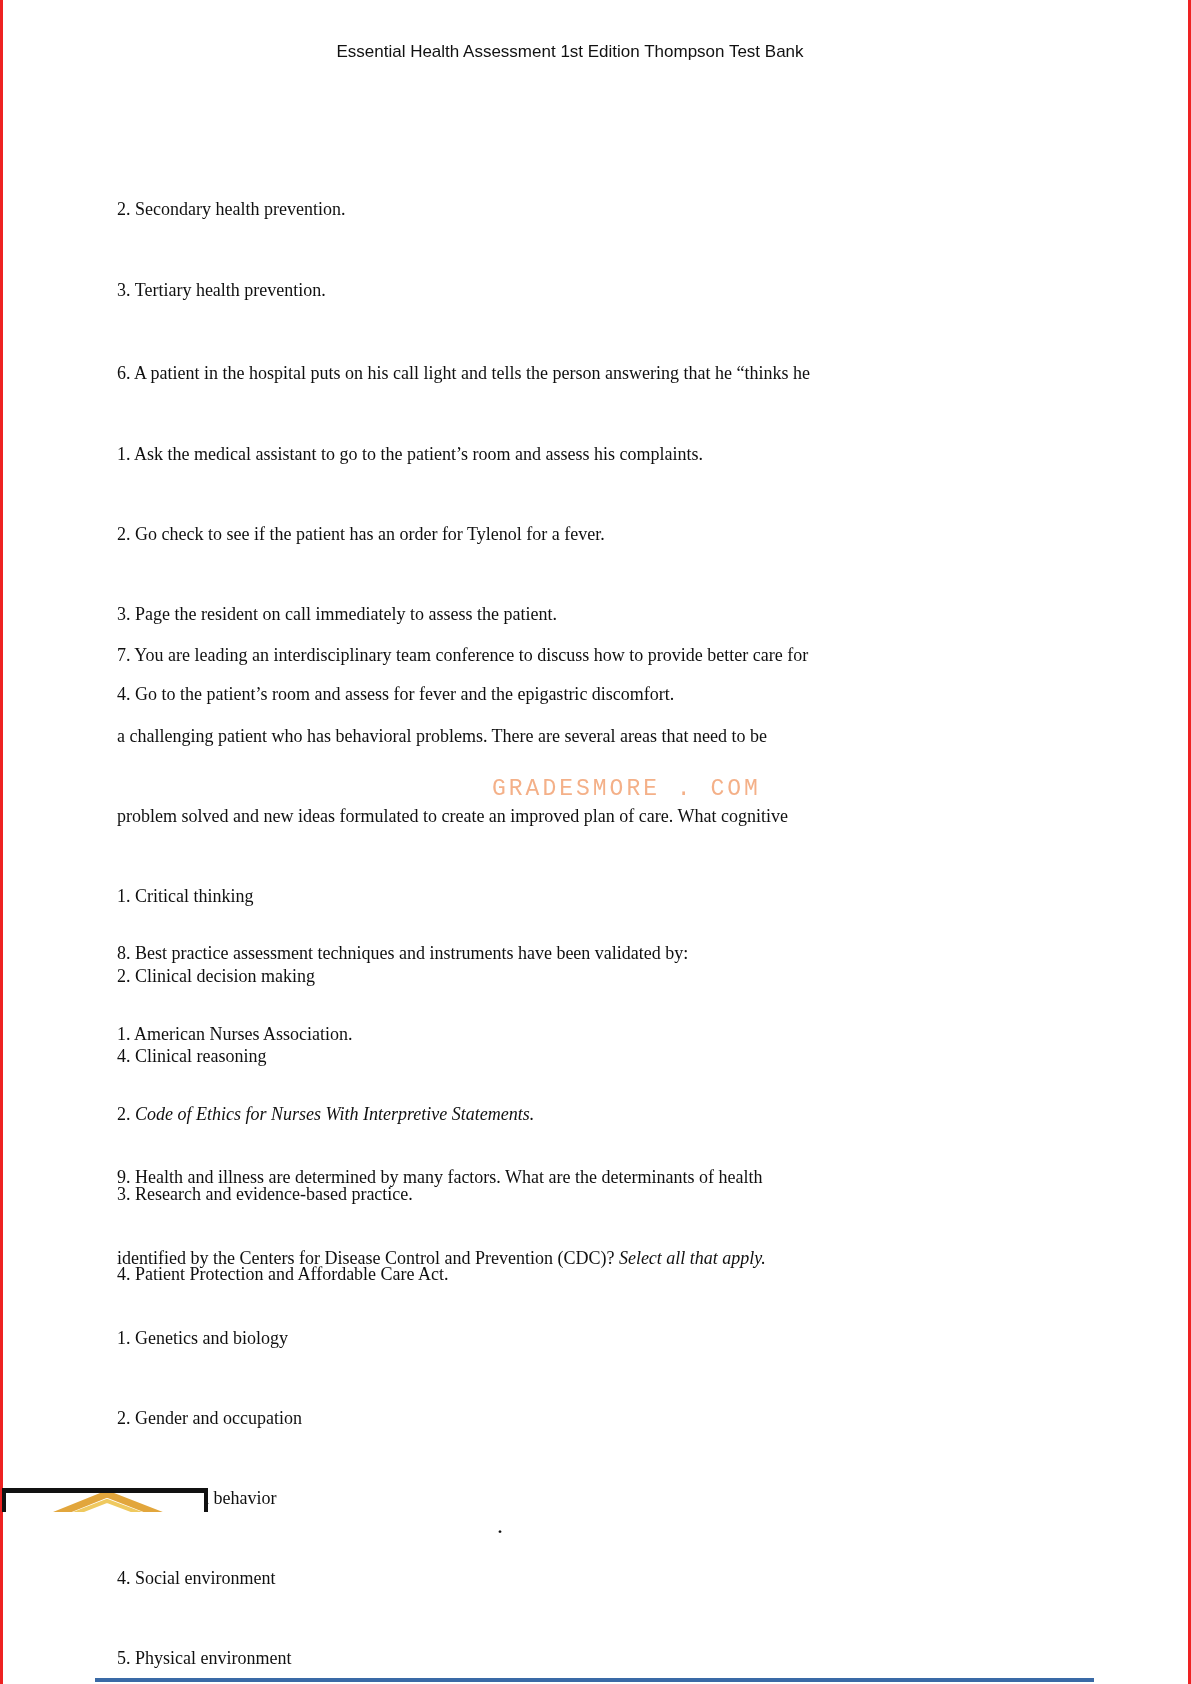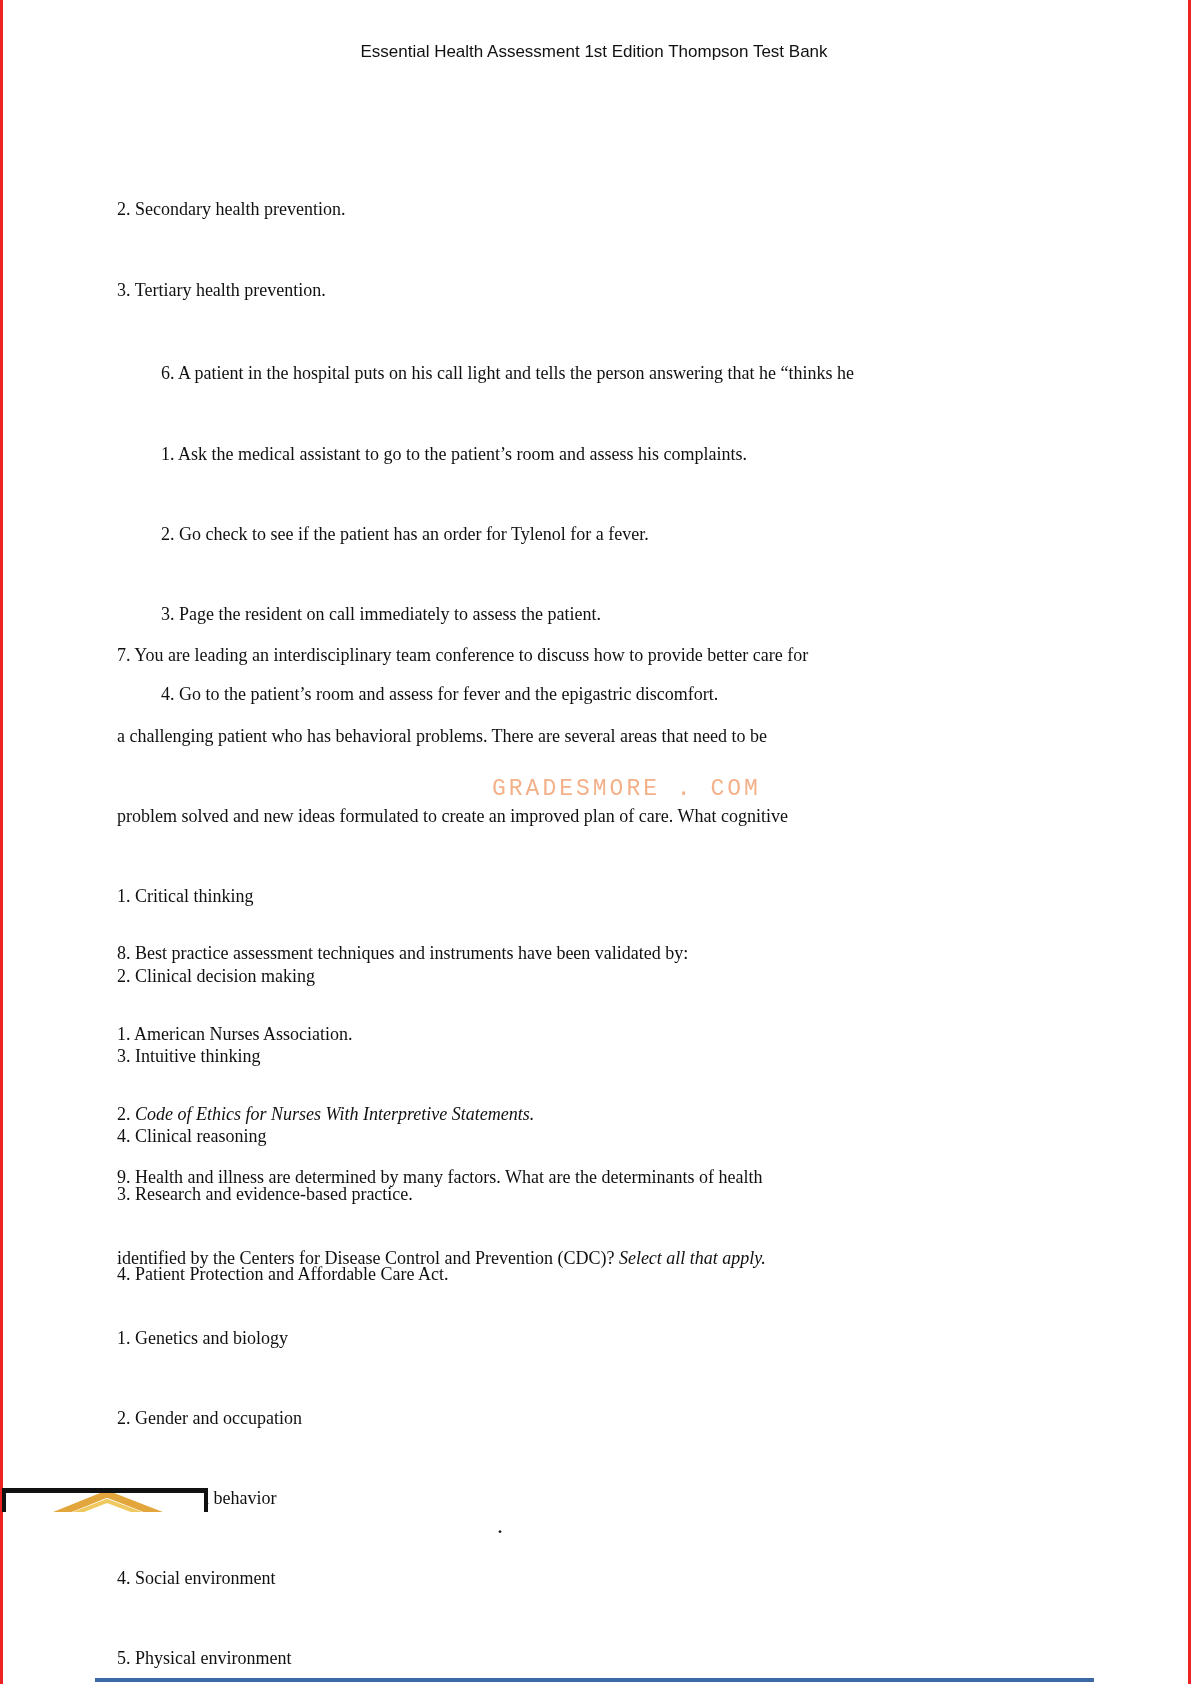--- a/index.html
+++ b/index.html
@@ -5,30 +5,30 @@
   html,body{margin:0;padding:0;}
   body{
     width:1191px;height:1684px;position:relative;background:#ffffff;
     font-family:"Liberation Serif", serif;color:#101010;overflow:hidden;
   }
   .edge-line{position:absolute;top:0;bottom:0;width:3px;background:var(--page_border,#ee2222);}
   .edge-left{left:0;}
   .edge-right{right:0;}
   .header{
     position:absolute;top:42px;left:0;width:1140px;text-align:center;
-    font-family:"Liberation Sans", sans-serif;font-size:17px;color:#111;padding-left:24px;
+    font-family:"Liberation Sans", sans-serif;font-size:17px;color:#111;
   }
   .para{
     position:absolute;left:117px;width:940px;
     font-size:18px;line-height:26.7px;white-space:pre;
   }
   .para .line{display:block;}
   .italic{font-style:italic;text-align:right;}
   #block-intro{top:143px;}
-  #block-q6{top:307px;margin-left:44px;}
+  #block-q6{top:307px;}
   #block-q7{top:589px;}
   #block-q8{top:887px;}
   #block-q9{top:1111px;}
   .watermark{
     position:absolute;left:492px;top:776px;
     font-family:"Liberation Mono", monospace;
     font-size:23px;letter-spacing:3px;
     color:var(--watermark,#f4b088);white-space:pre;text-align:center;
   }
   .footer-dot{
@@ -67,21 +67,20 @@
   <span class="line">3. Page the resident on call immediately to assess the patient.</span>
   <span class="line">4. Go to the patient’s room and assess for fever and the epigastric discomfort.</span>
 </div>
 
 <div class="para" id="block-q7">
   <span class="line">7. You are leading an interdisciplinary team conference to discuss how to provide better care for</span>
   <span class="line">a challenging patient who has behavioral problems. There are several areas that need to be</span>
   <span class="line">problem solved and new ideas formulated to create an improved plan of care. What cognitive</span>
   <span class="line">1. Critical thinking</span>
   <span class="line">2. Clinical decision making</span>
-  <span class="line">3. Intuitive thinking</span>
   <span class="line">4. Clinical reasoning</span>
 </div>
 
 <div class="watermark">GRADESMORE . COM</div>
 
 <div class="para" id="block-q8">
   <span class="line">8. Best practice assessment techniques and instruments have been validated by:</span>
   <span class="line">1. American Nurses Association.</span>
   <span class="line"><span>2. </span><span class="italic">Code of Ethics for Nurses With Interpretive Statements.</span></span>
   <span class="line">3. Research and evidence-based practice.</span>

